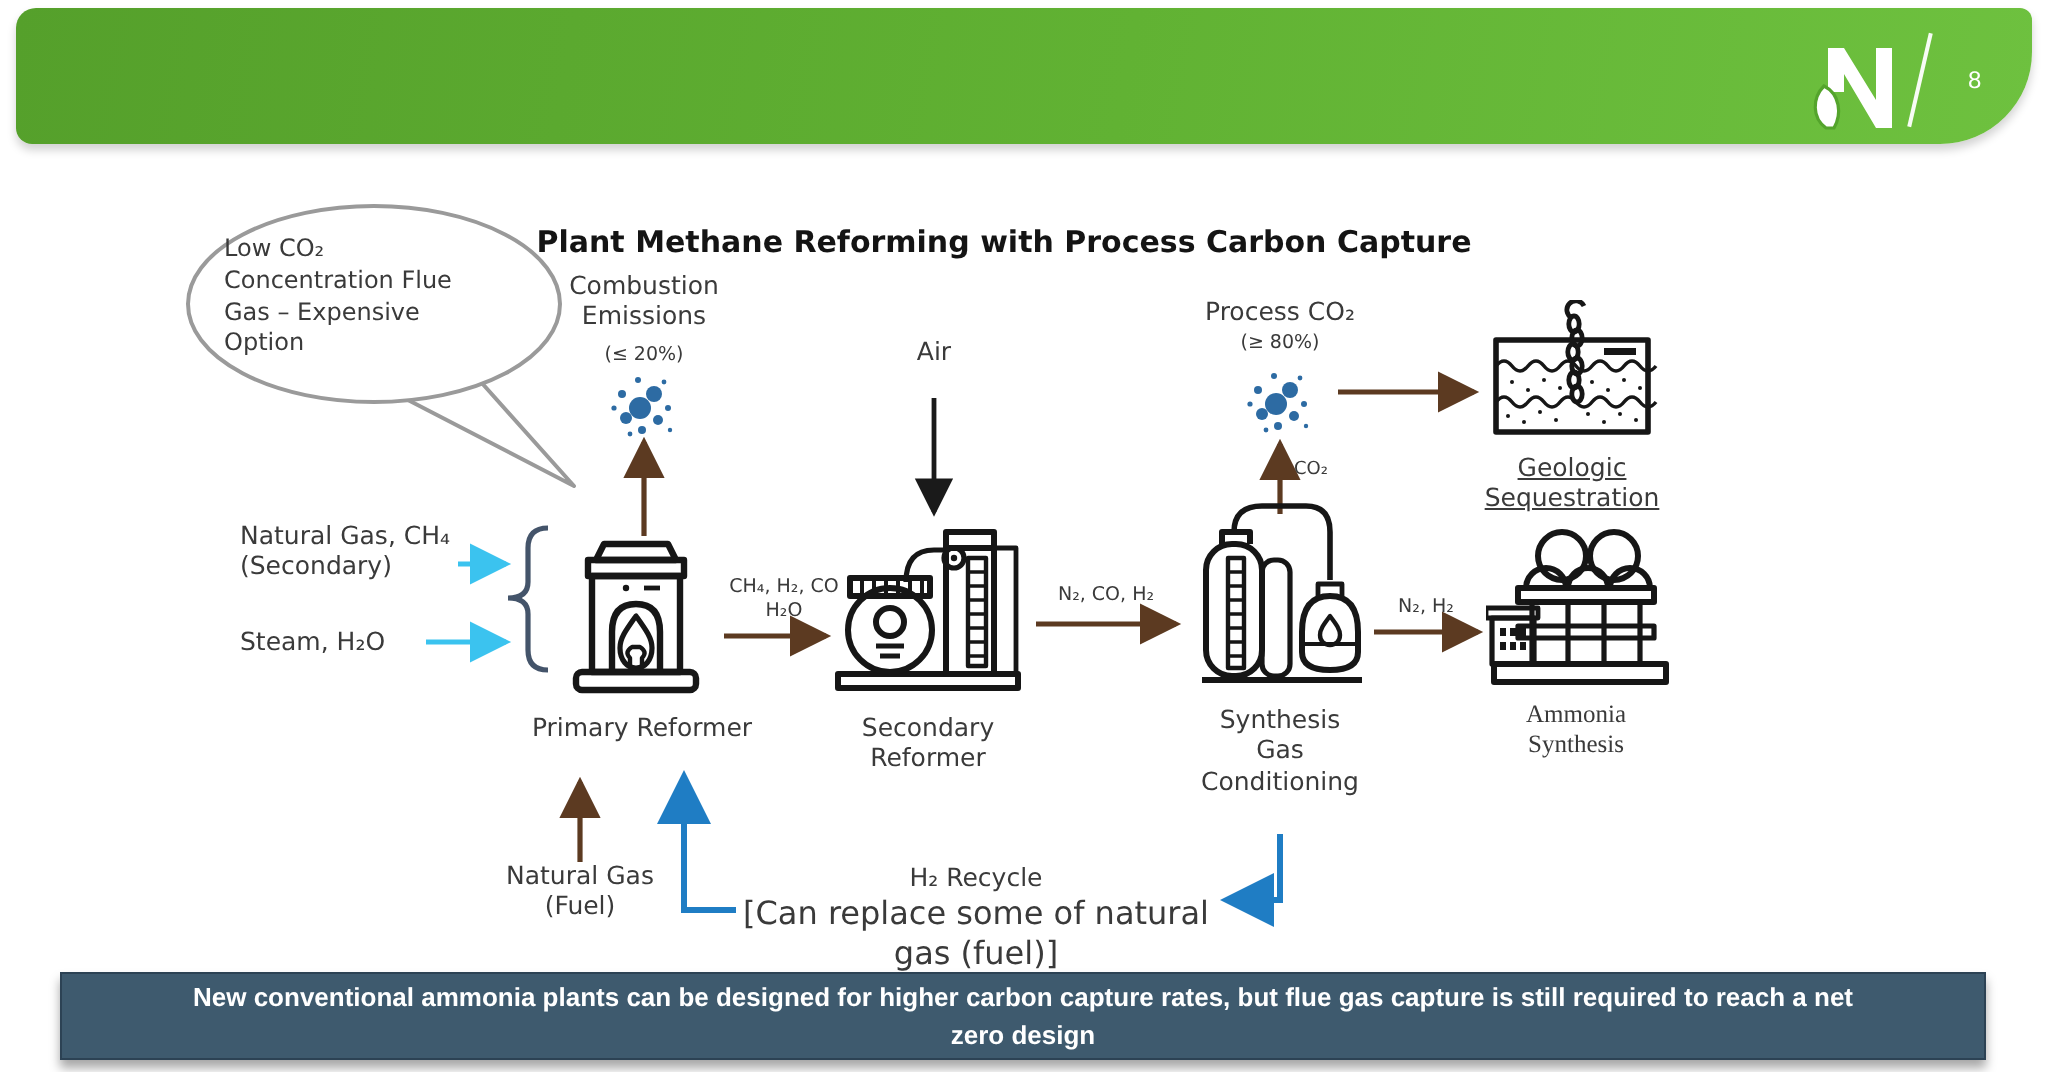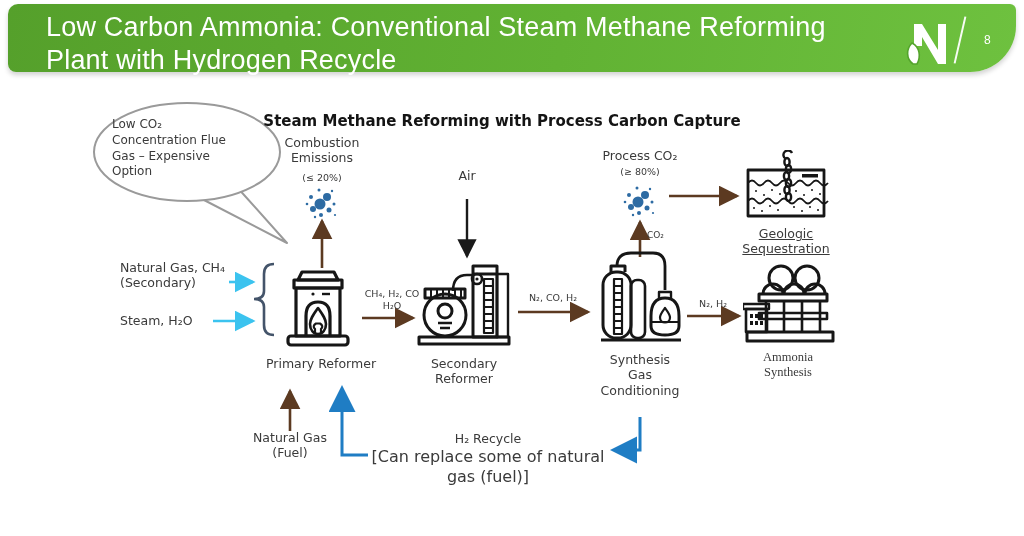--- a/index.html
+++ b/index.html
@@ -34,22 +34,20 @@
   .footer-text{color:#ffffff;font-family:"Liberation Sans",sans-serif;font-weight:700;
                font-size:13px;line-height:1.5;text-align:center;white-space:pre-line;width:945px;}
   svg{position:absolute;}
 </style>
 </head>
 <body>
 
 <div class="slide">
 
   <div class="header">
-    <div class="header-title">Low Carbon Ammonia: Conventional Steam Methane Reforming
-Plant with Hydrogen Recycle</div>
     <svg style="left:897px;top:16px;" width="48" height="46" viewBox="0 0 48 46">
       <path d="M9,26 V4 H17 L33,30 V4 H41 V44 H33 L17,17 V26 Z" fill="#ffffff"></path>
       <path d="M8,44 C1,39 1,29 7,23 C15,27 16,37 12,44 Z" fill="#ffffff" stroke="#54a42c" stroke-width="1.6"></path>
     </svg>
     <div class="logo-slash"></div>
     <div class="page-number">8</div>
   </div>
 
   <svg style="left:0;top:0;" width="1024" height="536" viewBox="0 0 1024 536">
     <defs>
@@ -222,21 +220,21 @@
         <circle cx="20" cy="61" r="1"></circle>
         <circle cx="28" cy="56" r="1"></circle>
         <circle cx="36" cy="60" r="1"></circle>
       <circle cx="52" cy="57" r="1"></circle>
         <circle cx="60" cy="61" r="1"></circle>
         <circle cx="68" cy="57" r="1"></circle>
         <circle cx="76" cy="60" r="1"></circle>
     </g>
   </svg>
 
-  <div class="diagram-title">Steam Methane Reforming with Process Carbon Capture</div>
+  <div class="diagram-title">Plant Methane Reforming with Process Carbon Capture</div>
   <div class="callout-text">Low CO₂
 Concentration Flue
 Gas – Expensive
 Option</div>
 
   <div class="lbl" style="left:270px;top:135px;width:104px;">Combustion
 Emissions</div>
   <div class="lbl sm" style="left:270px;top:172px;width:104px;">(≤ 20%)</div>
 
   <div class="lbl" style="left:440px;top:168px;width:54px;">Air</div>
@@ -263,14 +261,18 @@
 Conditioning</div>
   <div class="lbl sm" style="left:684px;top:298px;width:58px;">N₂, H₂</div>
   <div class="lbl" style="left:740px;top:350px;width:96px;font-family:Liberation Serif, serif;">Ammonia
 Synthesis</div>
 
   <div class="lbl" style="left:248px;top:430px;width:84px;">Natural Gas
 (Fuel)</div>
   <div class="lbl" style="left:418px;top:431px;width:140px;">H₂ Recycle</div>
   <div class="lbl" style="left:356px;top:447px;width:264px;font-size:16px;">[Can replace some of natural gas (fuel)]</div>
 
+  <div class="footer">
+    <div class="footer-text">New conventional ammonia plants can be designed for higher carbon capture rates, but flue gas capture is still required to reach a net
+zero design</div>
+  </div>
 
 </div>
 
 </body></html>

